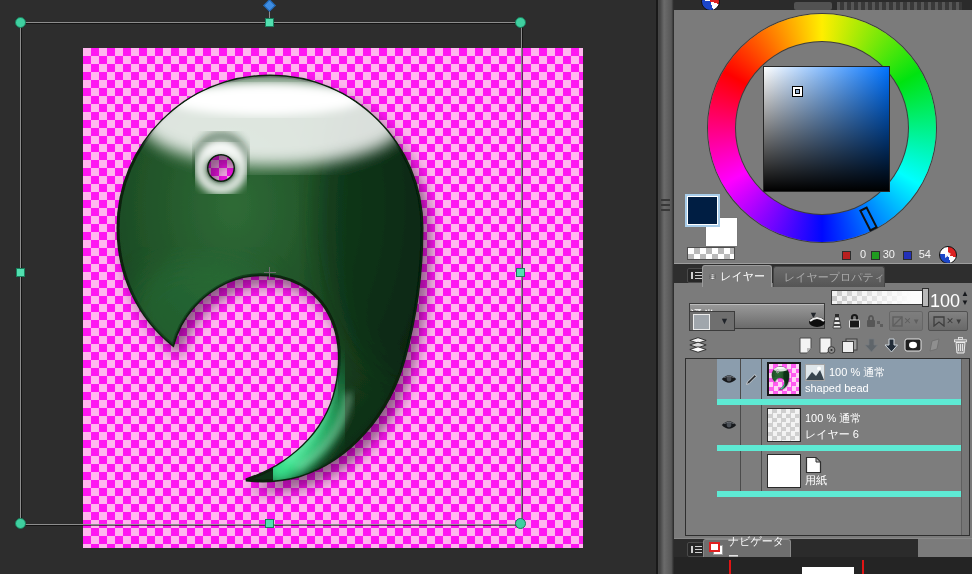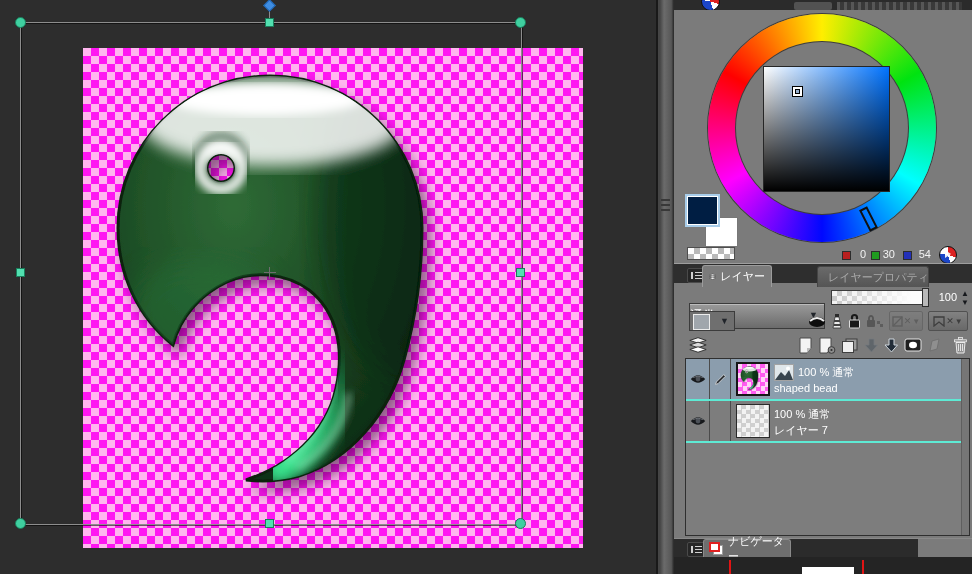--- a/index.html
+++ b/index.html
@@ -69,52 +69,52 @@
   
   .lp-topline{position:absolute;left:0;top:263px;width:298px;height:1px;background:#9e9e9e;}
   .lp-tabbar{position:absolute;left:0;top:264px;width:298px;height:19px;background:#2e2e2e;}
   .panel-menu{position:absolute;width:17px;height:13px;background:#262626;border:1px solid #4a4a4a;border-radius:2px;}
   .panel-menu i{position:absolute;left:3px;top:3px;width:2px;height:7px;background:#cfcfcf;}
   .panel-menu u{position:absolute;left:7px;top:3px;width:7px;height:7px;
                 background:repeating-linear-gradient(#cfcfcf 0 1px,transparent 1px 3px);}
   .tab{position:absolute;box-sizing:border-box;border-radius:3px 3px 0 0;display:flex;align-items:center;gap:4px;
        padding:0 6px;font-size:11px;white-space:nowrap;overflow:hidden;}
   .tab.active{background:#7b7b7b;border:1px solid #9c9c9c;border-bottom:none;color:#fff;}
-  .tab.inactive{background:linear-gradient(#6a6a6a,#555);border:1px solid #454545;border-bottom:none;color:#a9a9a9;margin-left:44px;}
+  .tab.inactive{background:linear-gradient(#6a6a6a,#555);border:1px solid #454545;border-bottom:none;color:#a9a9a9;}
 
   .blend-dd{position:absolute;left:15px;top:303px;width:136px;height:26px;box-sizing:border-box;
             background:linear-gradient(#9a9a9a,#6b6b6b);border:1px solid #3b3b3b;box-shadow:inset 0 1px 0 #bcbcbc;
             color:#fff;font-size:13px;display:flex;align-items:center;justify-content:flex-start;}
   .blend-dd .arr{position:absolute;right:6px;top:6px;font-size:9px;color:#20242a;}
   .op-slider{position:absolute;left:157px;top:290px;width:96px;height:15px;box-sizing:border-box;border:1px solid #3b3b3b;
              background:linear-gradient(to right,rgba(255,255,255,0),#fdfdfd 85%),
                         conic-gradient(#c6c6c6 0 25%,#f1f1f1 0 50%,#c6c6c6 0 75%,#f1f1f1 0);
              background-size:100% 100%,10px 10px;}
   .op-thumb{position:absolute;left:248px;top:288px;width:7px;height:19px;background:#b9b9b9;border:1px solid #2e2e2e;box-sizing:border-box;}
-  .op-val{position:absolute;left:256px;top:291px;width:27px;color:#fff;font-size:11px;text-align:right;}
+  .op-val{position:absolute;left:256px;top:291px;width:27px;color:#fff;font-size:18px;text-align:right;}
   .spinner{position:absolute;left:286px;top:289px;width:10px;line-height:9px;font-size:8px;color:#16181c;text-align:center;cursor:default;}
 
   .lockrow-dd{position:absolute;left:15px;top:311px;width:46px;height:20px;box-sizing:border-box;border:1px solid #3c3c3c;
               background:#6f6f6f;}
   .lockrow-dd .sw{position:absolute;left:3px;top:2px;width:15px;height:14px;background:#a0a6ac;border:1px solid #ececec;}
   .lockrow-dd .arr{position:absolute;right:5px;top:4px;font-size:9px;color:#20242a;}
   .iconrow{position:absolute;right:4px;display:flex;align-items:center;gap:5px;}
   .iconrow.r1{top:311px;height:20px;}
   .iconrow.r2{top:334px;height:22px;}
   .ibtn{display:flex;align-items:center;justify-content:center;}
   .disabled{opacity:.45;}
   .dd-btn{width:34px;height:20px;box-sizing:border-box;border:1px solid #515151;border-radius:2px;
           background:linear-gradient(#828282,#686868);display:flex;align-items:center;justify-content:center;gap:1px;}
   .dd-btn .x{font-size:9px;color:#3a3a3a;font-weight:bold;}
   .dd-btn .arr{font-size:8px;color:#3e3e3e;}
   .stack-icon{position:absolute;left:14px;top:336px;}
 
   .layer-list{position:absolute;left:11px;top:358px;width:285px;height:178px;box-sizing:border-box;
               background:#7d7d7d;border:1px solid #2f2f2f;}
-  .lrow{position:relative;height:40px;border-bottom:2px solid #5eead4;display:flex;}
+  .lrow{position:relative;height:40px;border-bottom:6px solid #5eead4;display:flex;margin-left:31px;}
   .lrow .c-eye{width:23px;border-right:1px solid #4b4b4b;display:flex;align-items:center;justify-content:center;}
   .lrow .c-pen{width:20px;border-right:1px solid #4b4b4b;display:flex;align-items:center;justify-content:center;}
   .lrow .c-main{flex:1;display:flex;align-items:center;overflow:hidden;}
   .lrow.sel{background:#8b9dad;}
   .thumb{width:34px;height:34px;margin-left:5px;flex:none;box-sizing:border-box;border:1px solid #2a2a2a;position:relative;overflow:hidden;}
   .lrow.sel .thumb{border:2px solid #161616;}
   .thumb.pinkcheck{background:conic-gradient(#ff5bf0 0 25%,#ffd4f6 0 50%,#ff5bf0 0 75%,#ffd4f6 0);background-size:9px 9px;}
   .thumb.graycheck{background:conic-gradient(#cfcfcf 0 25%,#f3f3f3 0 50%,#cfcfcf 0 75%,#f3f3f3 0);background-size:9px 9px;}
   .thumb.white{background:#fff;}
   .meta{margin-left:4px;color:#fff;font-size:11px;line-height:13px;min-width:0;}
@@ -424,25 +424,41 @@
             <path d="M4 4.2 Q10 0.5 16 4.2" stroke="#9aa1a8" stroke-width="1" fill="none" opacity=".8"></path>
           </svg>
         </div>
         <div class="c-pen"></div>
         <div class="c-main">
           <div class="thumb graycheck"></div>
           <div class="meta">
             <div class="l1">
               <span class="txt">100 % 通常</span>
             </div>
-            <div class="l2">レイヤー 7</div>
+            <div class="l2">レイヤー 6</div>
           </div>
         </div>
       </div>
 
+      <div class="lrow">
+        <div class="c-eye"></div>
+        <div class="c-pen"></div>
+        <div class="c-main">
+          <div class="thumb white"></div>
+          <div class="meta">
+            <div class="l1">
+              <svg width="17" height="18" viewBox="0 0 17 18">
+                <path d="M1.5 1.5 H11 L15.5 6 V16.5 H1.5 Z" fill="#ffffff" stroke="#2e2e2e" stroke-width="1.2"></path>
+                <path d="M11 1.5 L11 6 L15.5 6 Z" fill="#bdbdbd" stroke="#2e2e2e" stroke-width="1"></path>
+              </svg>
+            </div>
+            <div class="l2">用紙</div>
+          </div>
+        </div>
+      </div>
       <div class="list-scroll"></div>
     </div>
 
     <div class="nav-line"></div>
     <div class="nav-tabbar">
       <div class="panel-menu" style="left:13px;top:3px;">
           <i></i>
           <u></u>
         </div>
       <div class="nav-tab">

